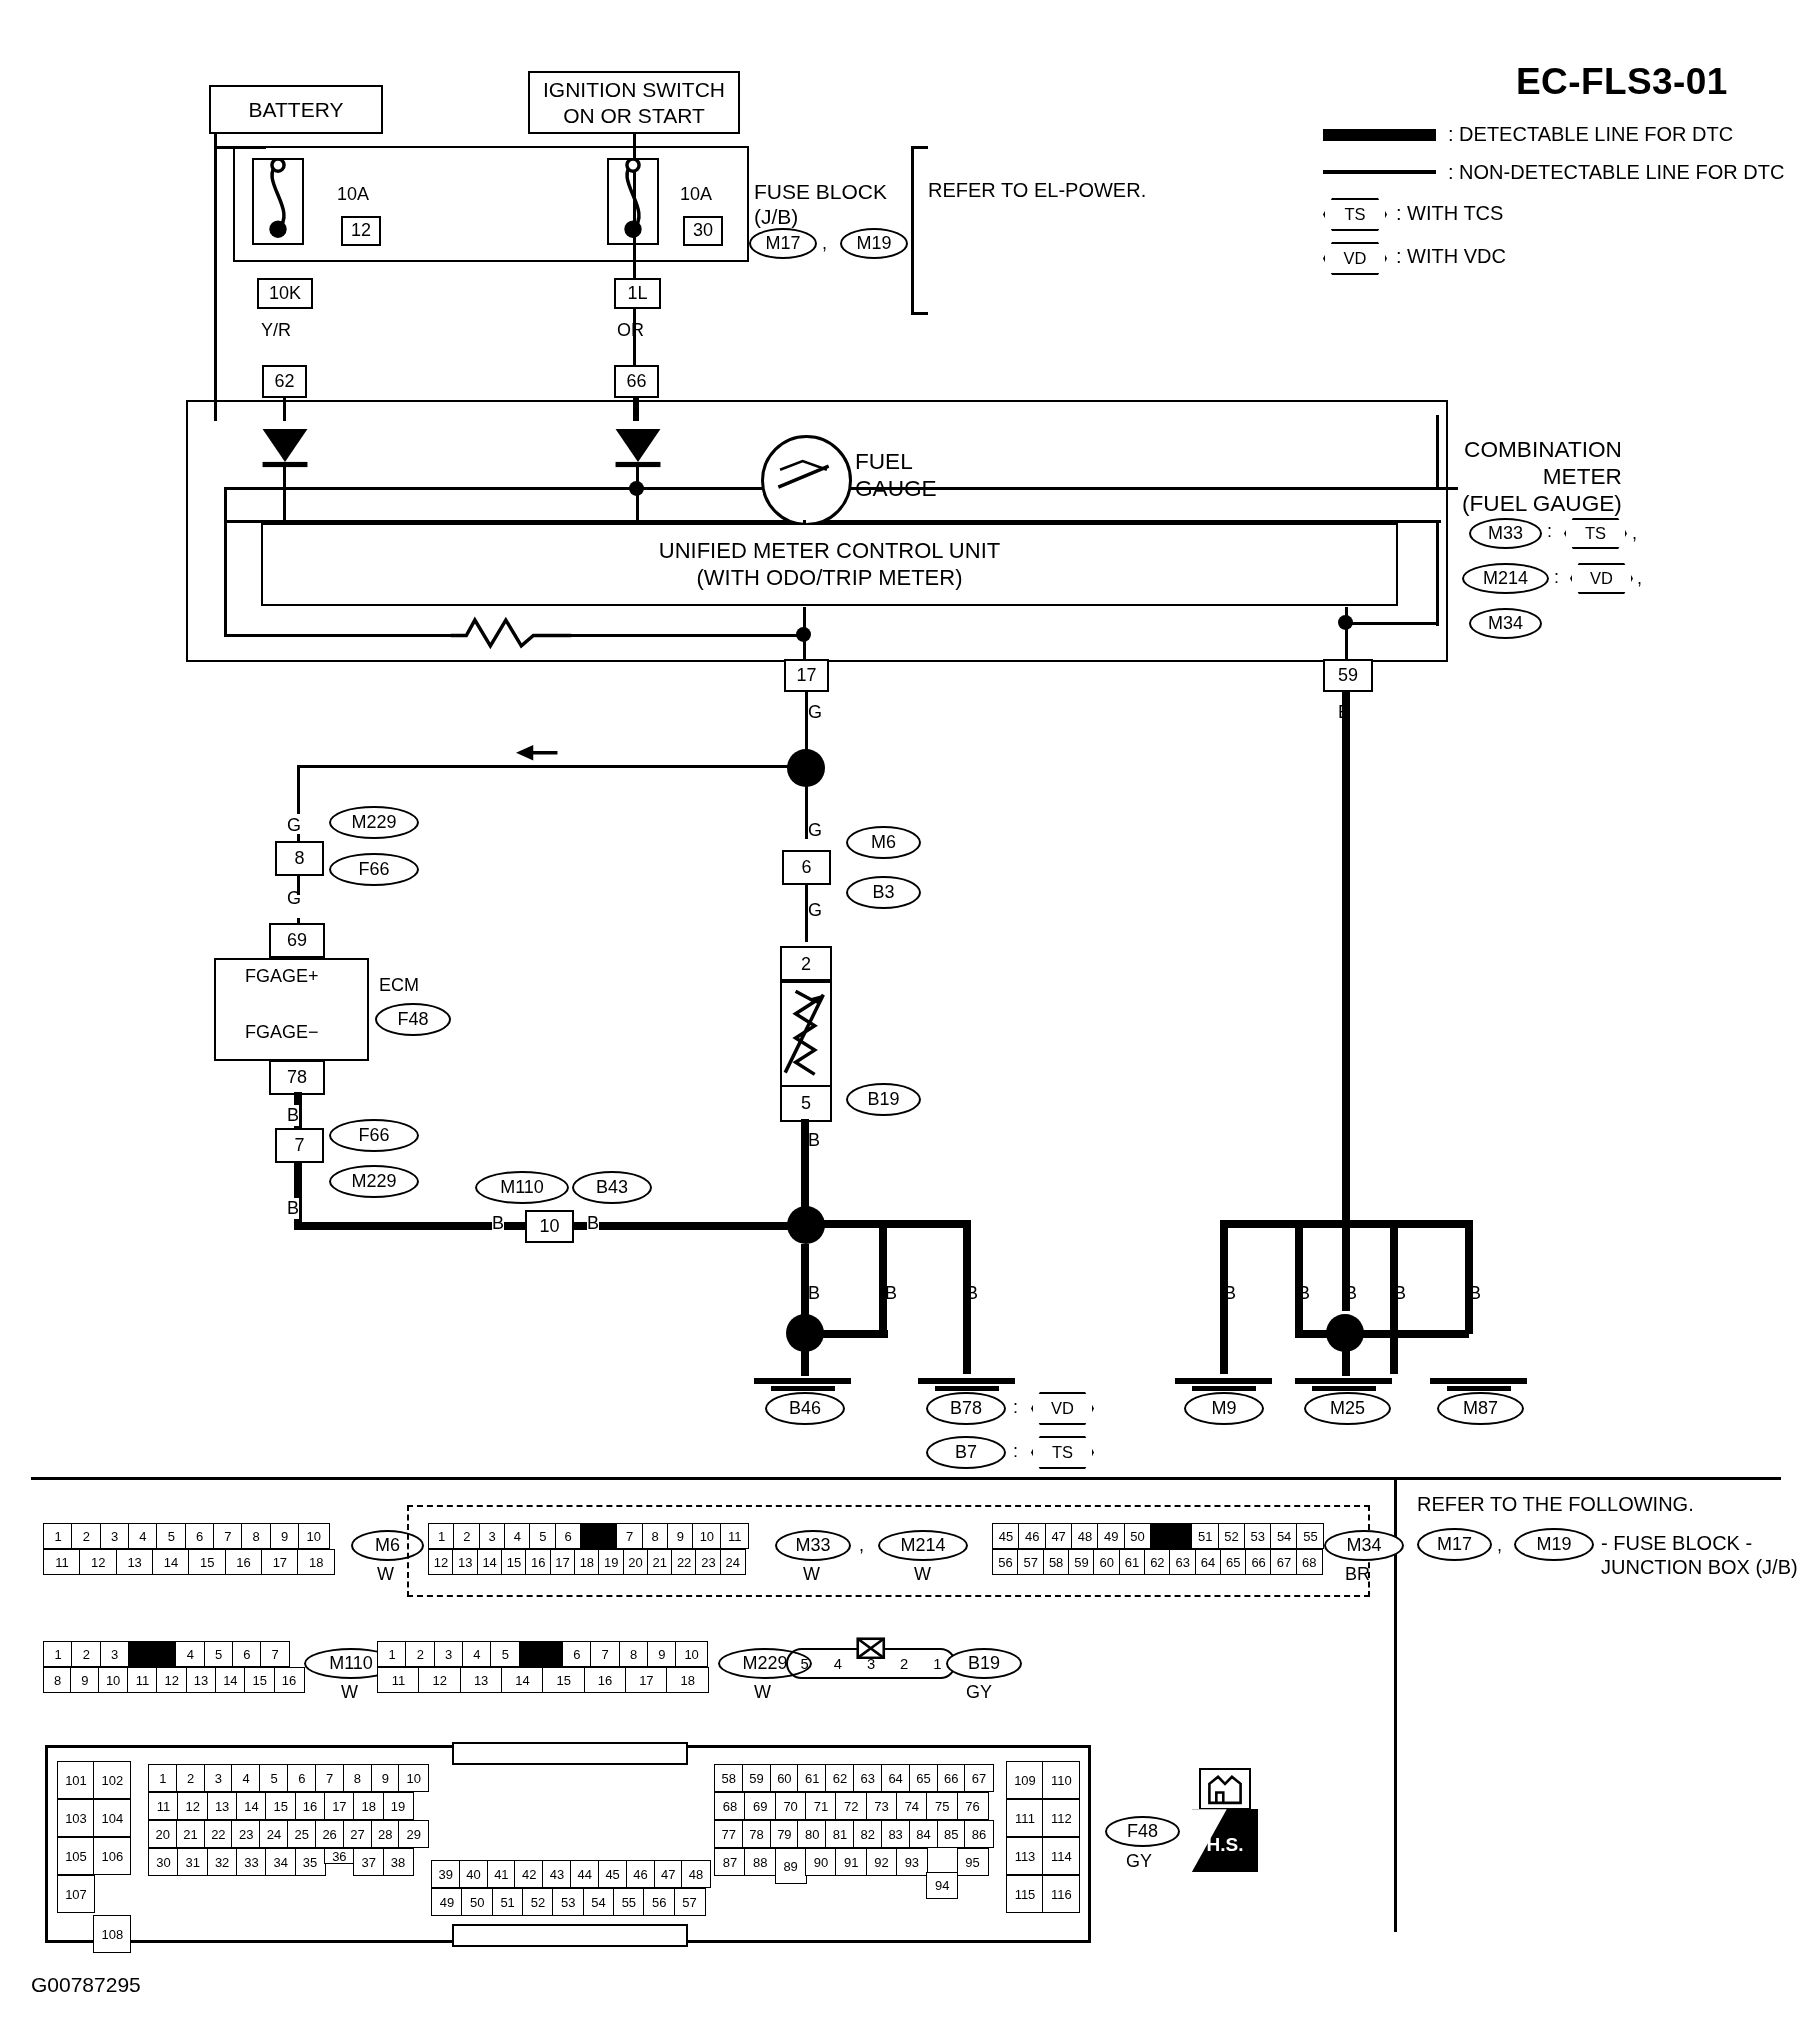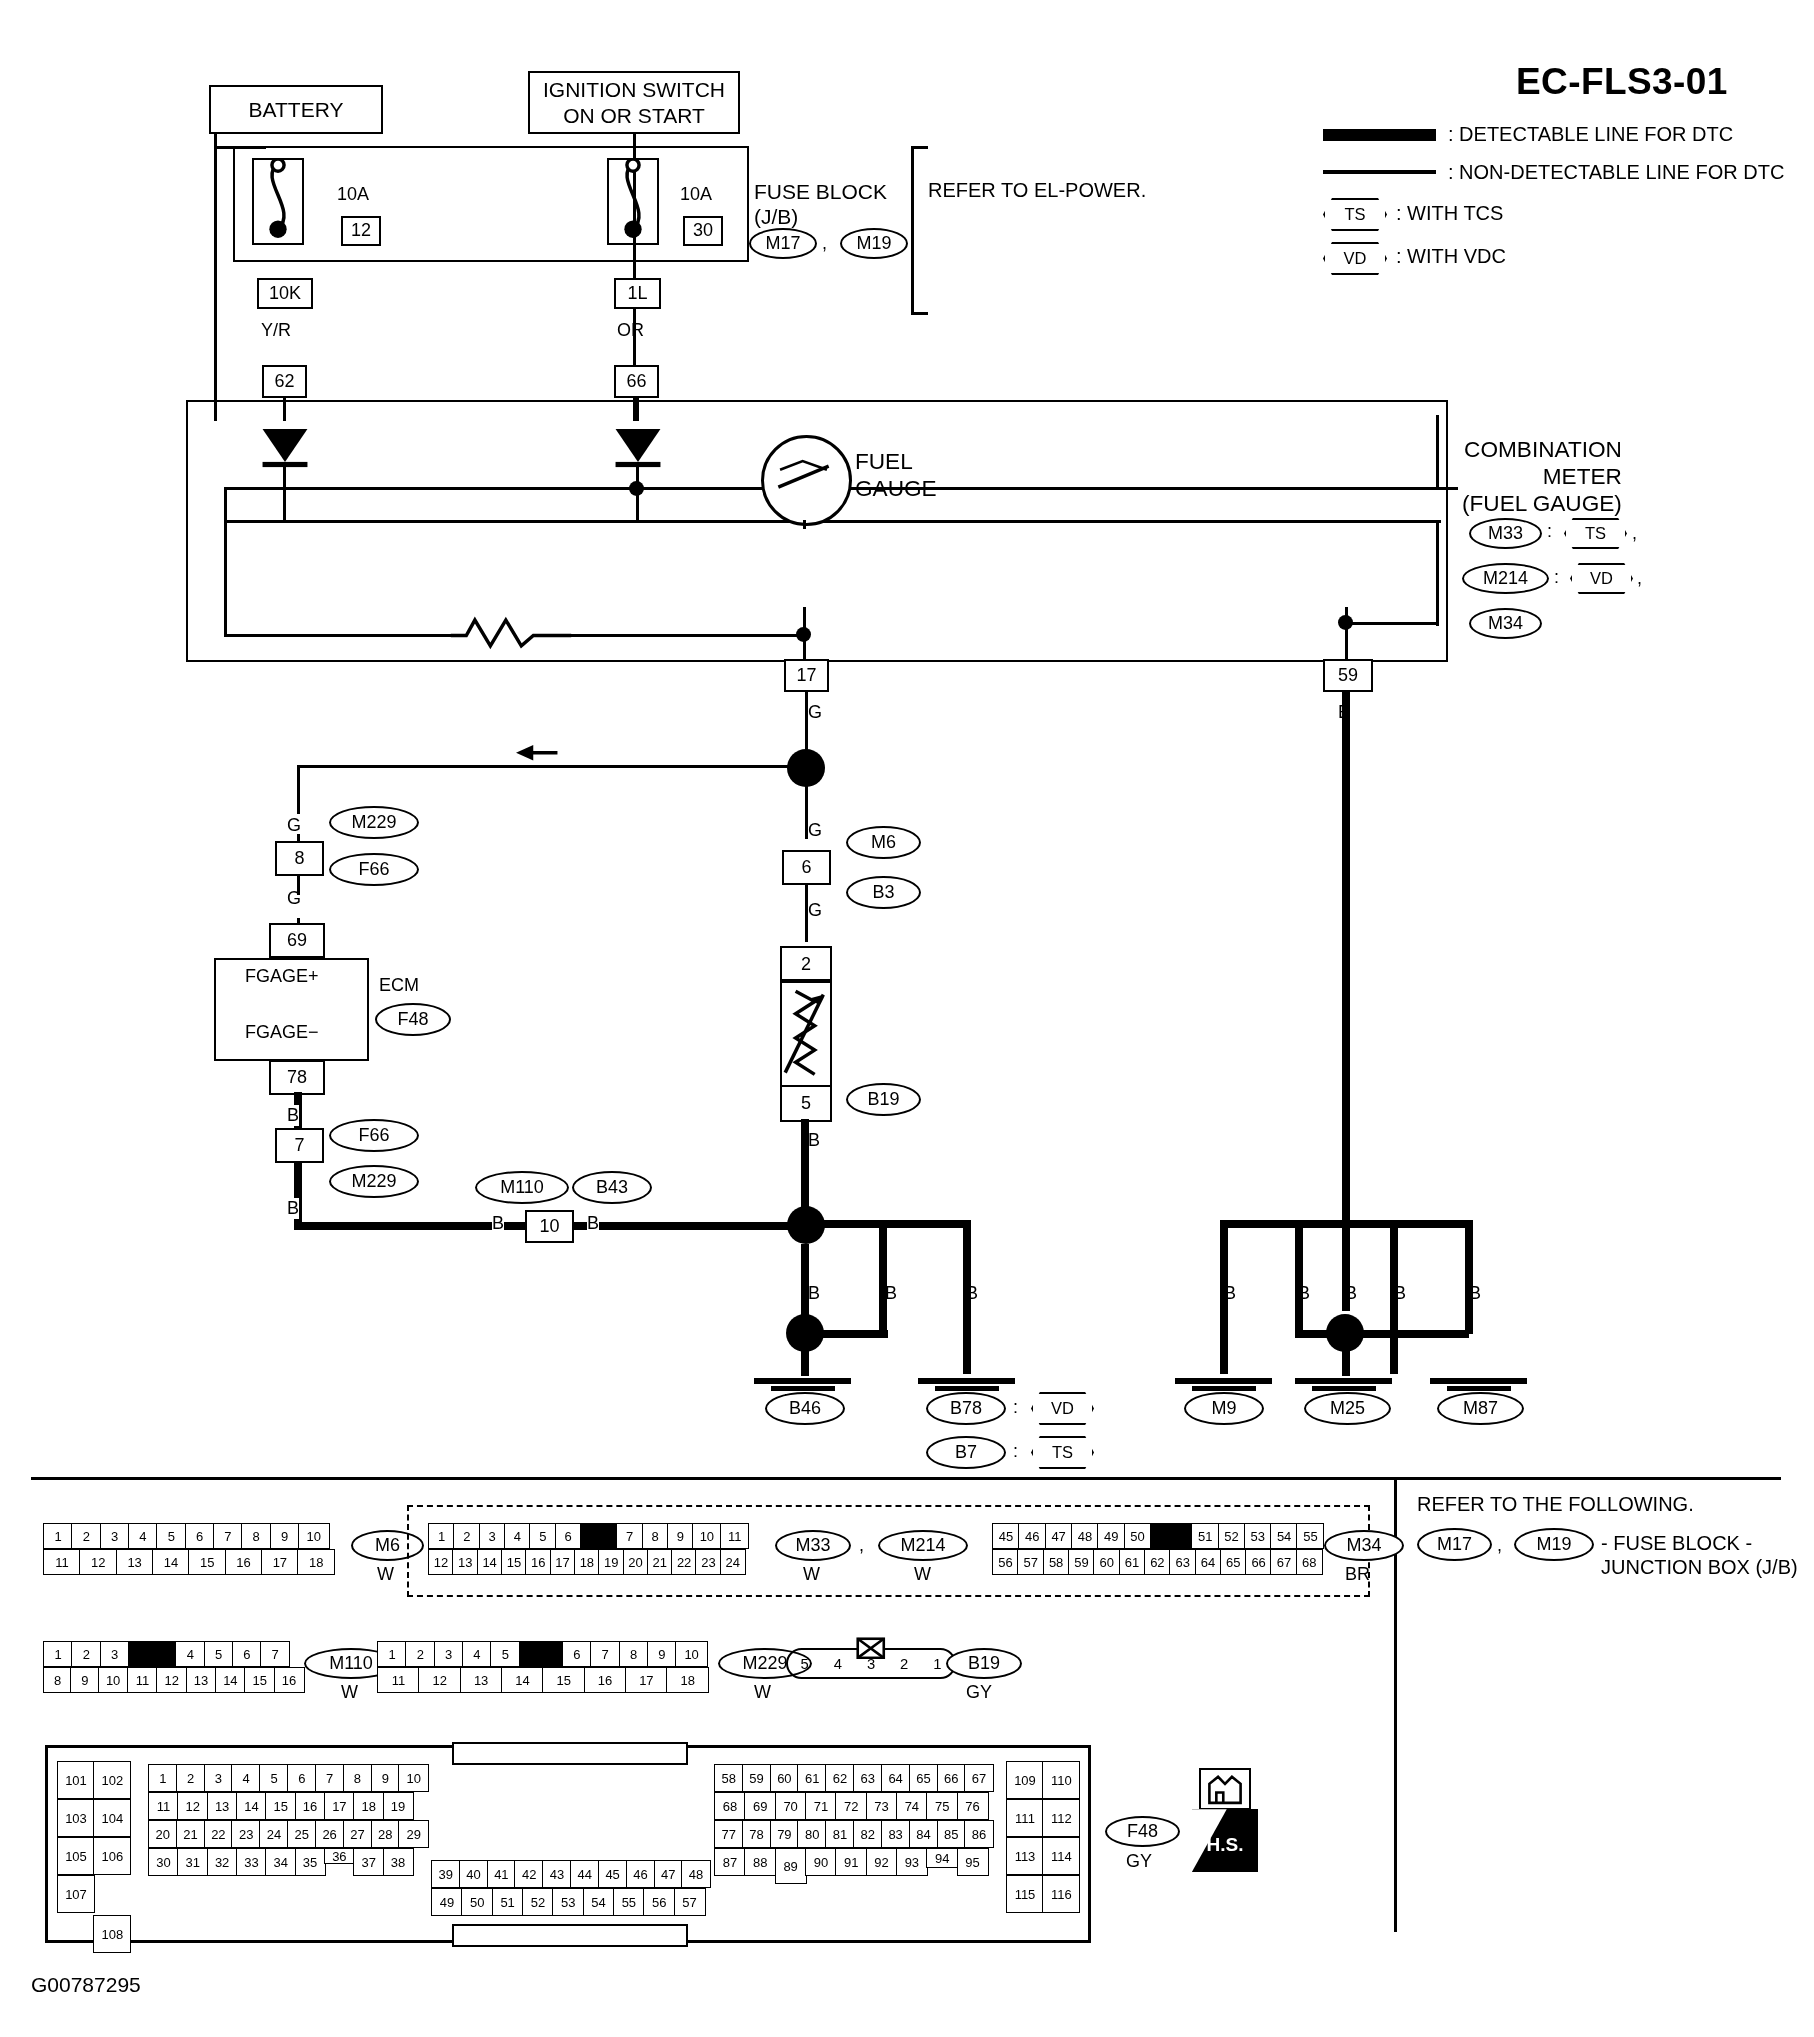--- a/index.html
+++ b/index.html
@@ -130,20 +130,24 @@
 
   <div class="abs" style="left:761px;top:435px;width:85px;height:85px;border:3.5px solid #000;border-radius:50%;background:#fff;"></div>
   <svg class="abs" style="left:761px;top:435px;" width="85" height="85" viewBox="0 0 98 98">
     <path d="M20 60 L78 36" stroke="#000" stroke-width="4" fill="none"></path>
     <path d="M22 40 L48 30 L76 40" stroke="#000" stroke-width="3" fill="none"></path>
   </svg>
   <div class="abs lbl" style="left:855px;top:448px;font-size:22.6px;">FUEL
 GAUGE</div>
   <div class="abs vline" style="left:803px;top:520px;height:8.7px;"></div>
 
+  <div class="abs box" style="left:261px;top:523px;width:1137px;height:83px;font-size:22px;">
+    <span class="lbl">UNIFIED METER CONTROL UNIT
+(WITH ODO/TRIP METER)</span>
+  </div>
 
   <svg class="abs" style="left:450px;top:608px;" width="122" height="43" viewBox="0 0 140 50">
     <path d="M0 32 L18 32 L28 14 L46 44 L64 14 L82 44 L96 32 L140 32" stroke="#000" stroke-width="4" fill="none"></path>
   </svg>
   <div class="abs hline" style="left:224px;top:634px;width:229px;"></div>
   <div class="abs vline" style="left:224px;top:520px;height:116px;"></div>
   <div class="abs hline" style="left:567px;top:634px;width:242px;"></div>
   <div class="abs vline" style="left:803px;top:607px;height:56px;"></div>
   <div class="abs dot" style="left:796px;top:627px;width:14.8px;height:14.8px;"></div>
   <div class="abs vline" style="left:1345px;top:607px;height:56px;"></div>
@@ -609,21 +613,21 @@
         <div style="width:29.5px;height:28px;">86</div>
       </div>
     <div class="cellrow">
         <div style="width:32px;height:28px;">87</div>
         <div style="width:32px;height:28px;">88</div>
         <div style="width:32px;height:36px;">89</div>
         <div style="width:32px;height:28px;">90</div>
         <div style="width:32px;height:28px;">91</div>
         <div style="width:32px;height:28px;">92</div>
         <div style="width:32px;height:28px;">93</div>
-        <div style="width:32px;height:20px;">94</div>
+        <div style="width:32px;height:27px;margin-top:24px;">94</div>
         <div style="width:32px;height:28px;">95</div>
       </div>
   </div>
 
   <div class="abs" style="left:1006px;top:1761px;">
     <div class="cellrow">
         <div style="width:38px;height:38px;">109</div>
         <div style="width:38px;height:38px;">110</div>
       </div>
     <div class="cellrow">

